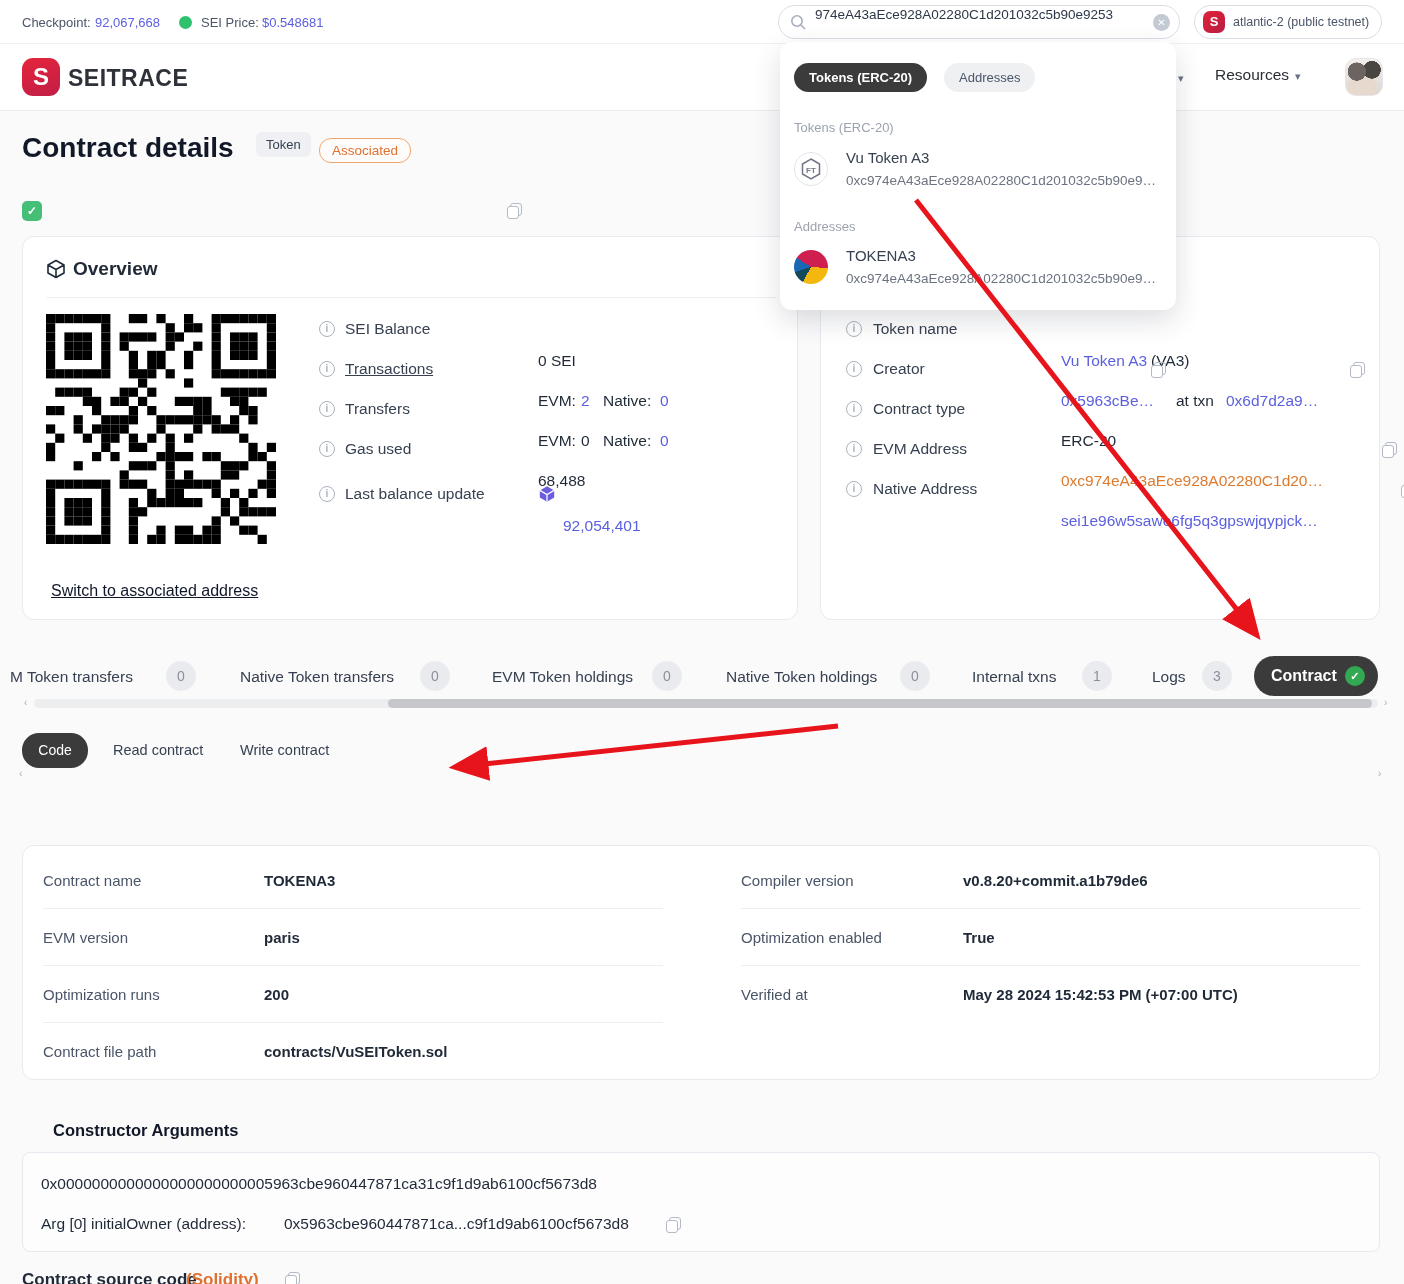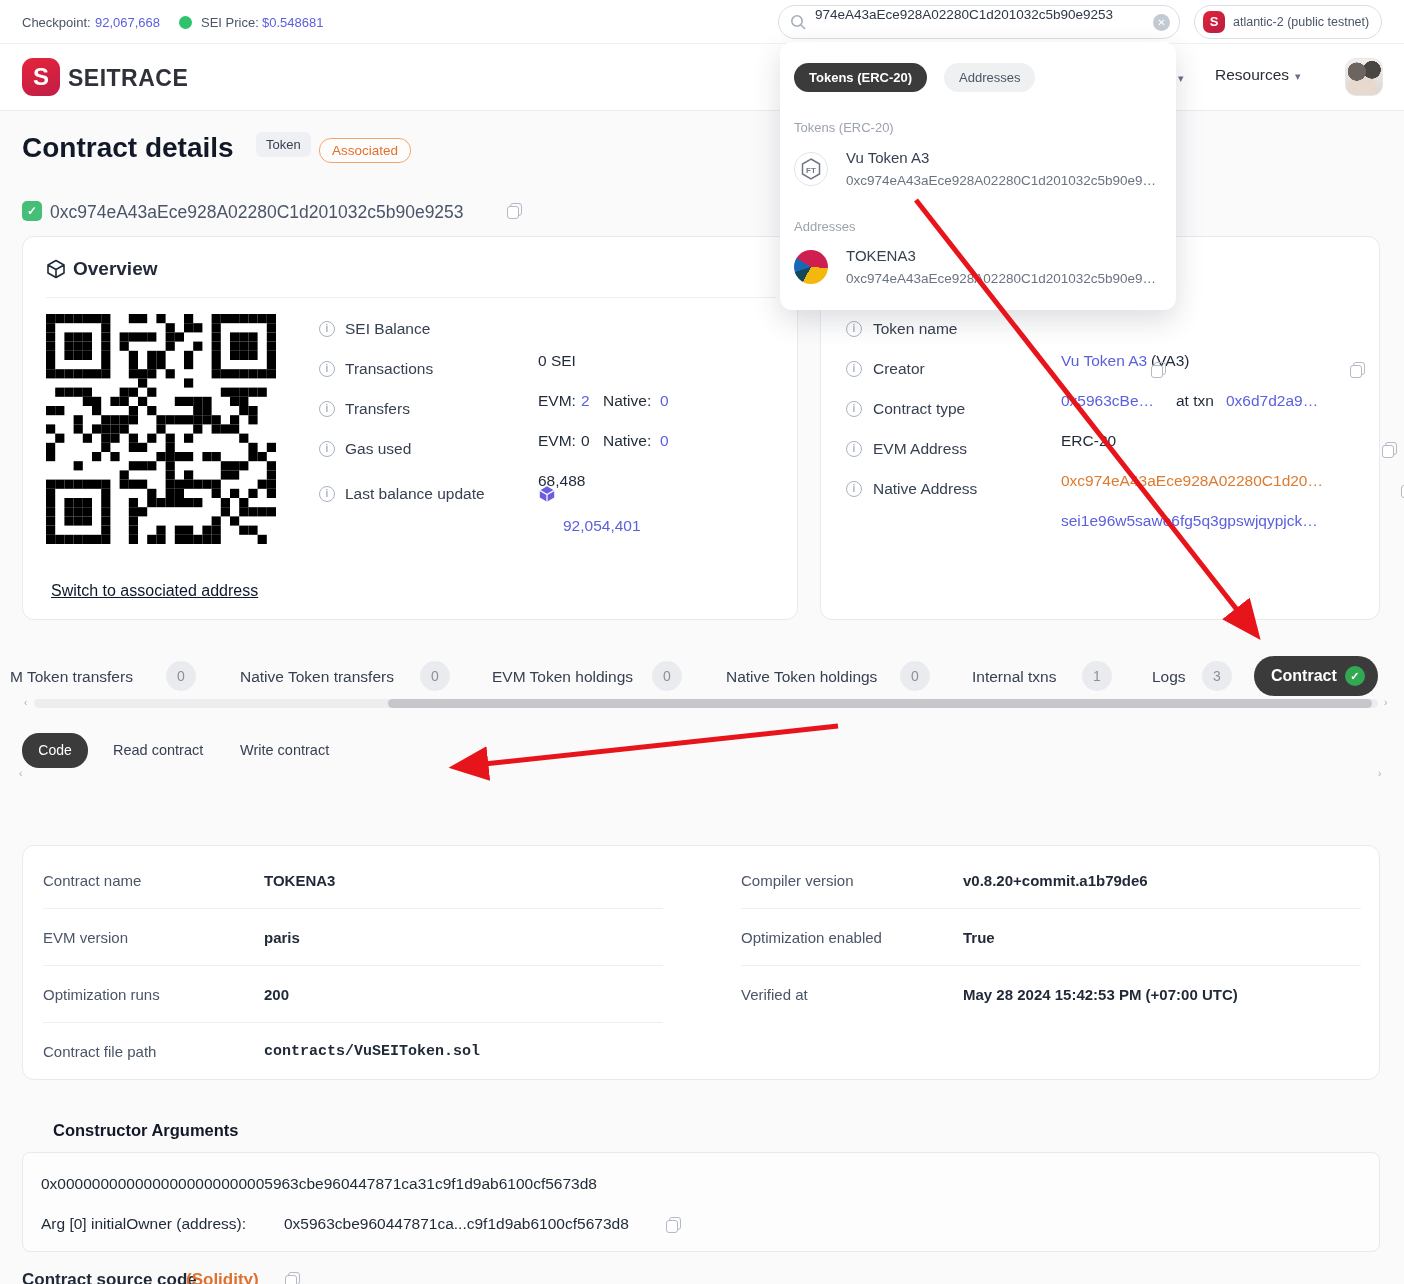--- a/index.html
+++ b/index.html
@@ -133,21 +133,20 @@
     <span class="hdr-item caret" style="left:1215px;">Resources</span>
     <div class="avatar"></div>
   </div>
 
   
   <span class="abs h1" style="left:22px; top:132px;">Contract details</span>
   <span class="abs badge-gray" style="left:256px; top:132px;">Token</span>
   <span class="abs badge-orange" style="left:319px; top:138px;">Associated</span>
 
   <span class="abs contract-ic" style="left:22px; top:201px;">✓</span>
-  <span class="abs addr-main" style="left:50px; top:202px;">0xc974eA43aEce928A02280C1d201032c5b90e9253</span>
   <span class="abs cpy" style="left:507px; top:203px;"></span>
 
   
   <div class="card" style="left:22px; top:236px; width:776px; height:384px;">
     <svg class="abs" style="left:23px; top:22px;" width="20" height="20" viewBox="0 0 20 20">
       <path d="M10 1.5 L18 6 L18 14 L10 18.5 L2 14 L2 6 Z M2 6 L10 10.5 L18 6 M10 10.5 L10 18.5" fill="none" stroke="#1F2937" stroke-width="1.6" stroke-linejoin="round"></path>
     </svg>
     <span class="abs card-title" style="left:50px; top:21px;">Overview</span>
     <div class="divider" style="left:23px; top:60px; width:730px;"></div>
     <div class="abs" style="left:23px; top:77px; width:230px; height:230px;"><svg width="230" height="230" viewBox="0 0 230 230" fill="#000">
@@ -433,21 +432,21 @@
           <rect x="156.4" y="220.8" width="9.2" height="9.2"></rect>
           <rect x="165.6" y="220.8" width="9.2" height="9.2"></rect>
           <rect x="211.6" y="220.8" width="9.2" height="9.2"></rect>
         </svg></div>
 
     <span class="abs info-ic" style="left:296px; top:84px;">i</span>
     <span class="abs row-label" style="left:322px; top:83px;">SEI Balance</span>
     <span class="abs row-val" style="left:515px; top:83px;">0 SEI</span>
 
     <span class="abs info-ic" style="left:296px; top:124px;">i</span>
-    <span class="abs row-label" style="left:322px; top:123px;">Transactions</span>
+    <span class="abs row-label" style="left:322px; top:123px;text-decoration:underline;">Transactions</span>
     <span class="abs row-val" style="left:515px; top:123px;">EVM:</span>
     <span class="abs row-val link" style="left:558px; top:123px;">2</span>
     <span class="abs row-val" style="left:580px; top:123px;">Native:</span>
     <span class="abs row-val link" style="left:637px; top:123px;">0</span>
 
     <span class="abs info-ic" style="left:296px; top:164px;">i</span>
     <span class="abs row-label" style="left:322px; top:163px;">Transfers</span>
     <span class="abs row-val" style="left:515px; top:163px;">EVM:</span>
     <span class="abs row-val" style="left:558px; top:163px;">0</span>
     <span class="abs row-val" style="left:580px; top:163px;">Native:</span>
@@ -536,21 +535,21 @@
     <span class="abs ci-label" style="left:20px; top:26px;">Contract name</span>
     <span class="abs ci-val" style="left:241px; top:26px;">TOKENA3</span>
     <div class="divider" style="left:20px; top:62px; width:620px;"></div>
     <span class="abs ci-label" style="left:20px; top:83px;">EVM version</span>
     <span class="abs ci-val" style="left:241px; top:83px;">paris</span>
     <div class="divider" style="left:20px; top:119px; width:620px;"></div>
     <span class="abs ci-label" style="left:20px; top:140px;">Optimization runs</span>
     <span class="abs ci-val" style="left:241px; top:140px;">200</span>
     <div class="divider" style="left:20px; top:176px; width:620px;"></div>
     <span class="abs ci-label" style="left:20px; top:197px;">Contract file path</span>
-    <span class="abs ci-val" style="left:241px; top:197px;font-family:Liberation Mono, monospace;">contracts/VuSEIToken.sol</span>
+    <span class="abs ci-val" style="left:241px; top:197px;">contracts/VuSEIToken.sol</span>
 
     <span class="abs ci-label" style="left:718px; top:26px;">Compiler version</span>
     <span class="abs ci-val" style="left:940px; top:26px;">v0.8.20+commit.a1b79de6</span>
     <div class="divider" style="left:718px; top:62px; width:620px;"></div>
     <span class="abs ci-label" style="left:718px; top:83px;">Optimization enabled</span>
     <span class="abs ci-val" style="left:940px; top:83px;">True</span>
     <div class="divider" style="left:718px; top:119px; width:620px;"></div>
     <span class="abs ci-label" style="left:718px; top:140px;">Verified at</span>
     <span class="abs ci-val" style="left:940px; top:140px;">May 28 2024 15:42:53 PM (+07:00 UTC)</span>
   </div>

